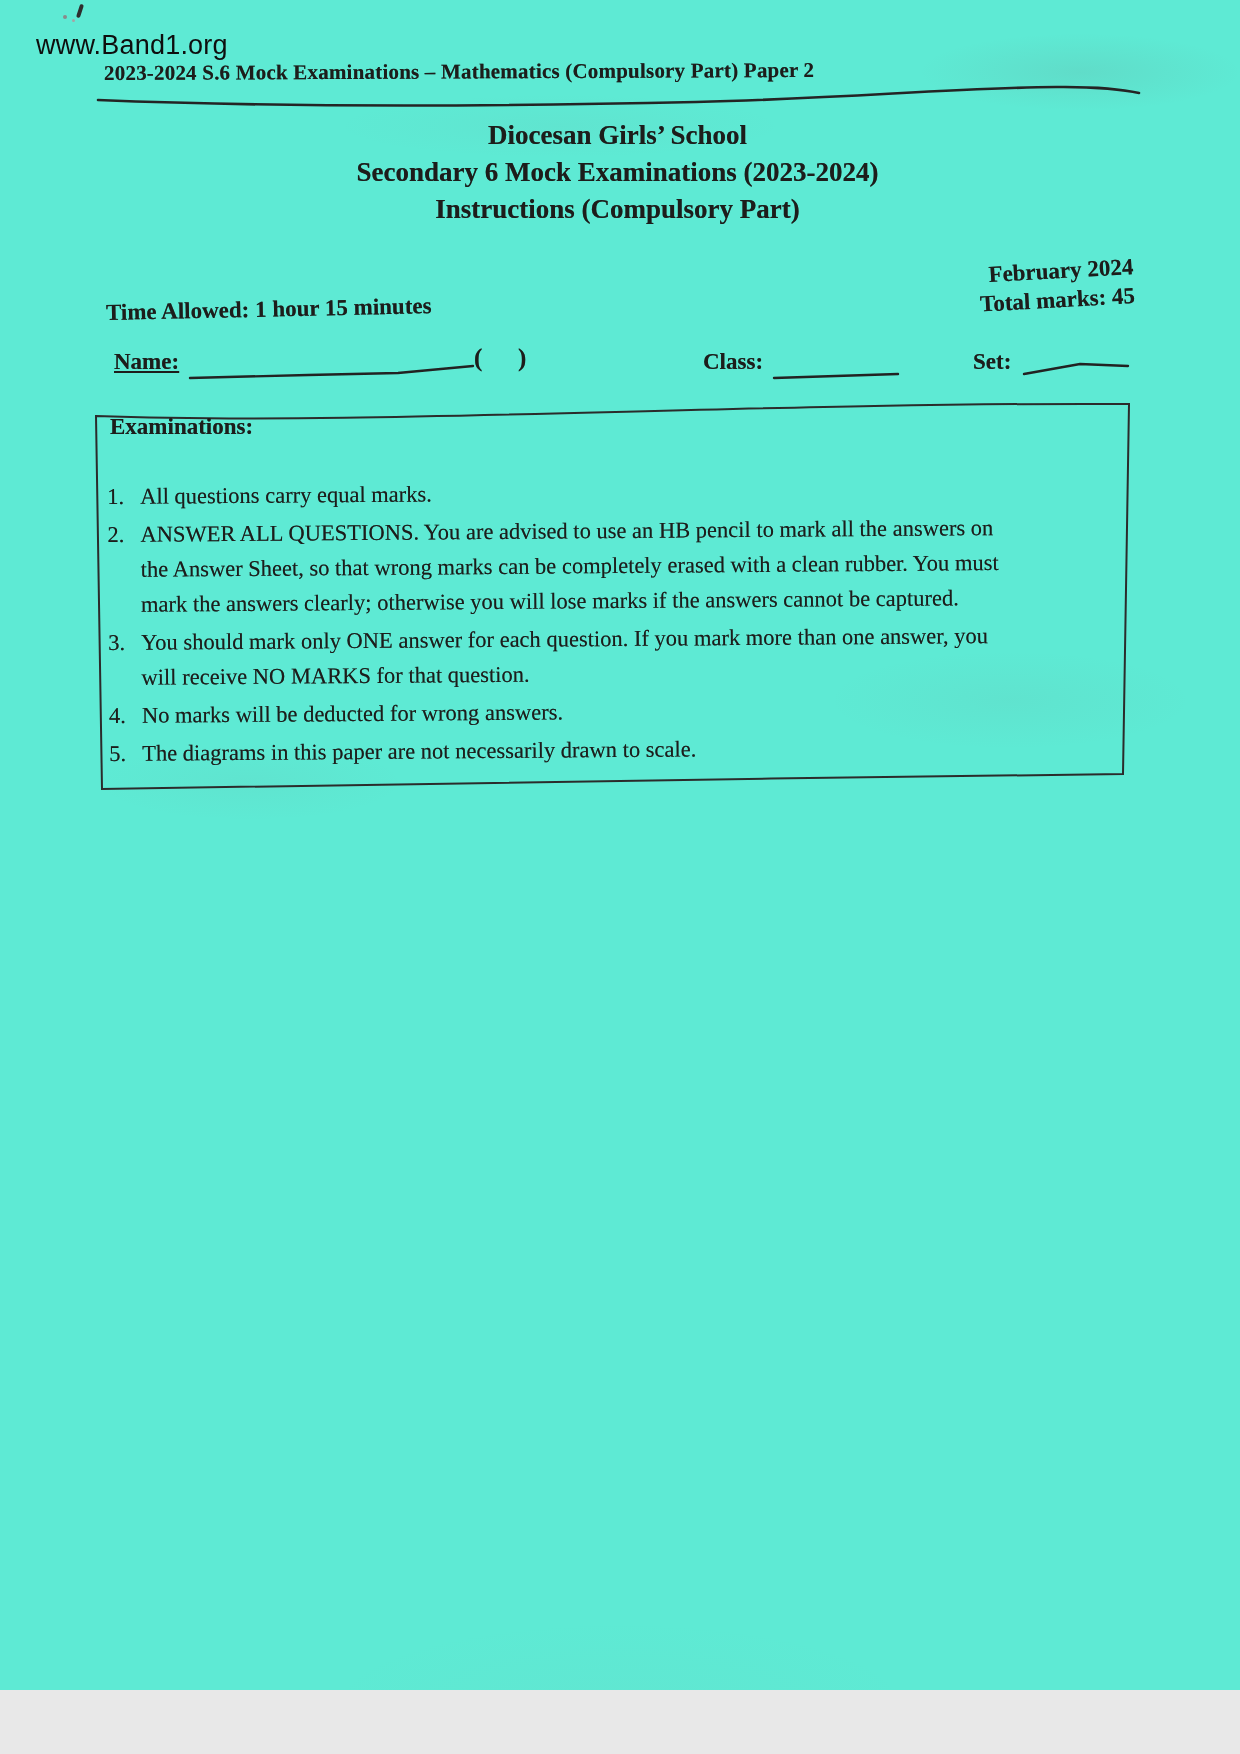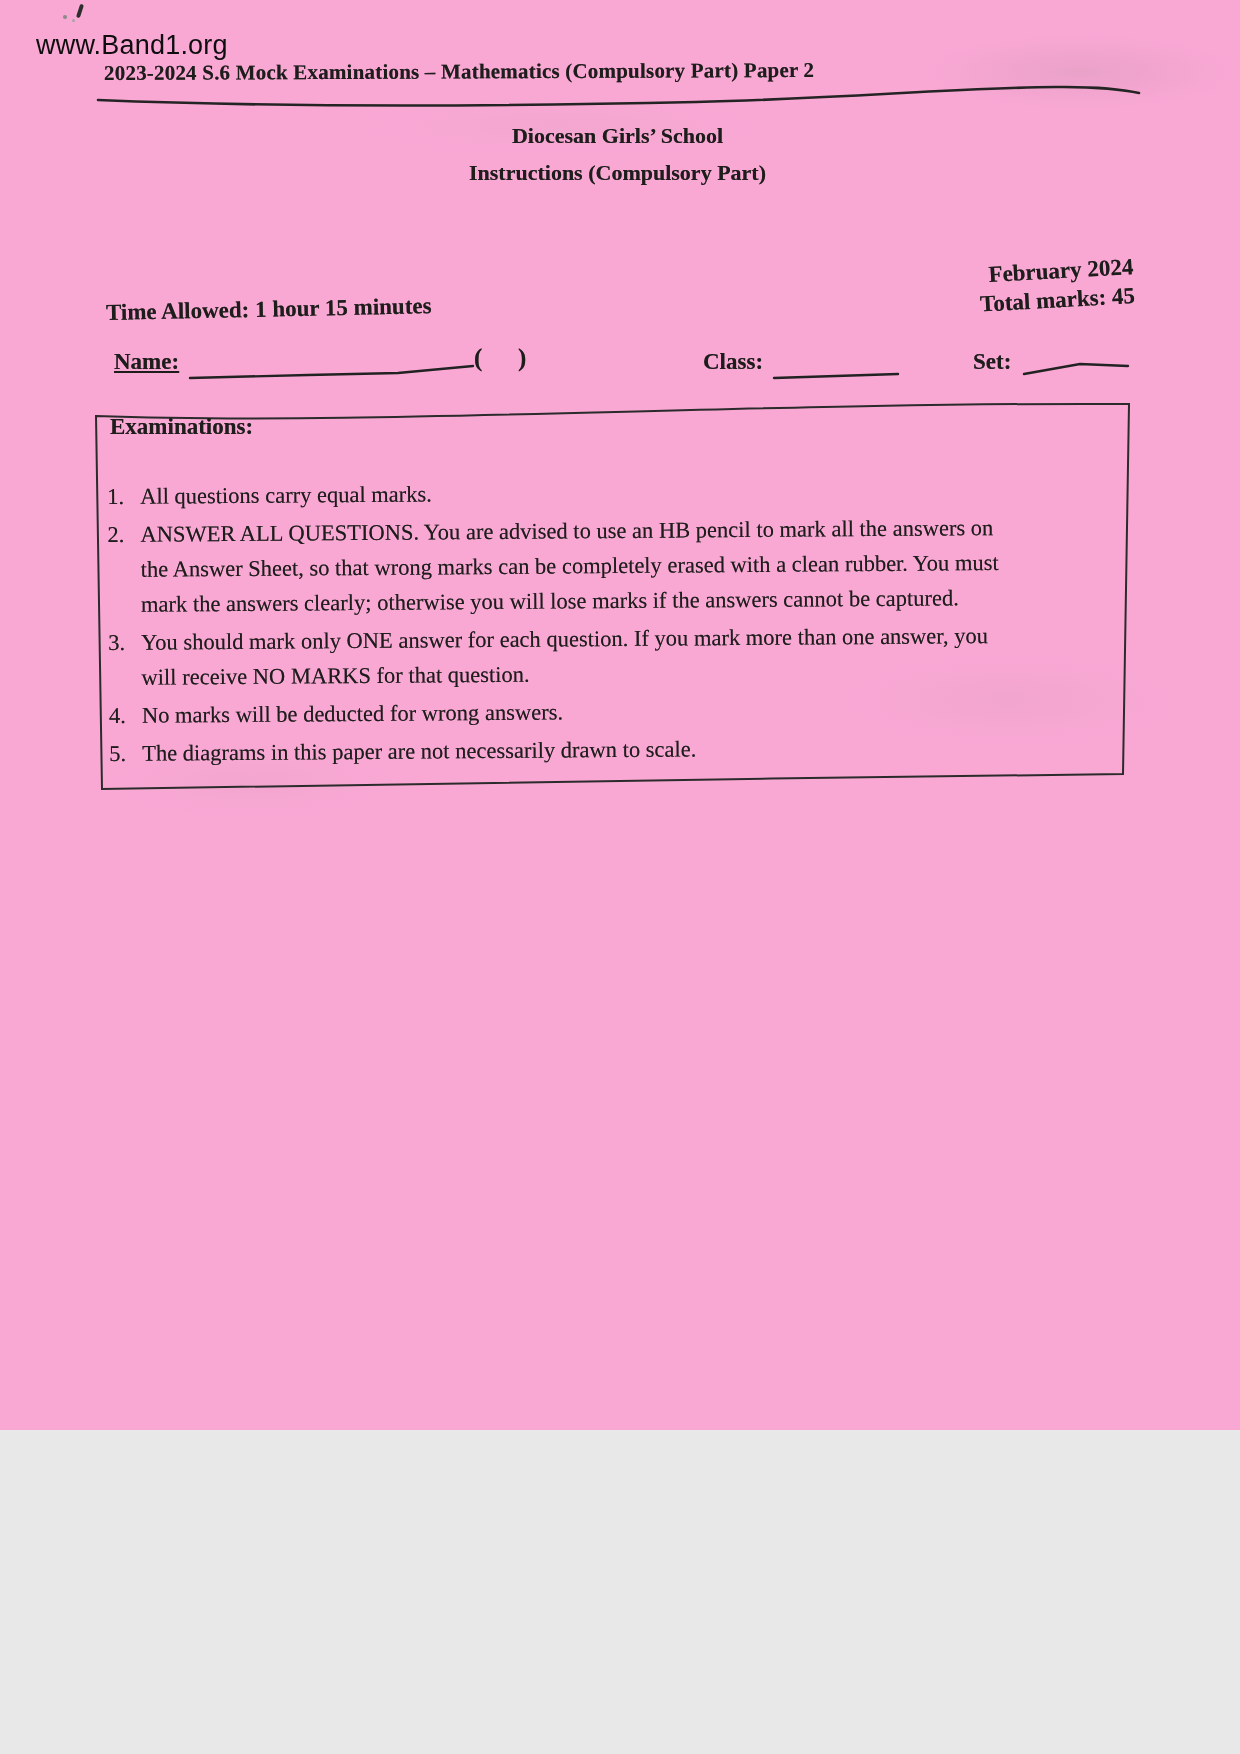--- a/index.html
+++ b/index.html
@@ -1,19 +1,19 @@
 <!DOCTYPE html>
 <html><head>
 <meta charset="utf-8">
 <style>
   html,body{margin:0;padding:0;background:#e8e8e8;}
   .page{
     position:relative;
-    width:1240px;height:1430px;
-    background:#f9a8d4;
+    width:1240px;height:1690px;
+    background:#5eead4;
     overflow:hidden;
     font-family:"Liberation Serif","DejaVu Serif",serif;
     color:#1d1d1b;
   }
   .noise{
     position:absolute;inset:0;pointer-events:none;
     background:
       radial-gradient(230px 55px at 1080px 72px, rgba(110,110,110,0.11), transparent 70%),
       radial-gradient(320px 45px at 560px 126px, rgba(130,130,130,0.05), transparent 70%),
       radial-gradient(260px 70px at 1010px 700px, rgba(120,120,120,0.06), transparent 70%),
@@ -32,21 +32,21 @@
     font-size:27px;color:#0e0e0e;letter-spacing:0.2px;
   }
   .header-line{
     left:104px;top:61px;
     font-size:21px;font-weight:bold;letter-spacing:0.2px;
     transform:rotate(-0.25deg);transform-origin:left center;
   }
   .header-underline{left:96px;top:84px;}
   .title-block{
     left:95px;top:117px;width:1045px;
-    text-align:center;font-size:22px;font-weight:bold;line-height:37px;
+    text-align:center;font-size:27px;font-weight:bold;line-height:37px;
   }
   .meta-right{
     right:106px;top:252px;
     text-align:right;font-size:23px;font-weight:bold;line-height:29px;
     transform:rotate(-3.2deg);transform-origin:right center;
   }
   .time-allowed{
     left:106px;top:300px;
     font-size:23px;font-weight:bold;
     transform:rotate(-1.2deg);transform-origin:left center;
@@ -85,20 +85,21 @@
 
   <div class="abs watermark">www.Band1.org</div>
 
   <div class="abs header-line ink">2023-2024 S.6 Mock Examinations – Mathematics (Compulsory Part) Paper 2</div>
   <svg class="abs header-underline" width="1045" height="34" viewBox="0 0 1045 34">
     <path d="M2,16 C200,24 420,22 600,18 C760,14 850,4 960,3 C1000,2.5 1030,6 1043,9" fill="none" stroke="#242424" stroke-width="2.6" stroke-linecap="round"></path>
   </svg>
 
   <div class="abs title-block ink">
     <div>Diocesan Girls’ School</div>
+    <div>Secondary 6 Mock Examinations (2023-2024)</div>
     <div>Instructions (Compulsory Part)</div>
   </div>
 
   <div class="abs meta-right ink">
     <div>February 2024</div>
     <div>Total marks: 45</div>
   </div>
 
   <div class="abs time-allowed ink">Time Allowed: 1 hour 15 minutes</div>
 

